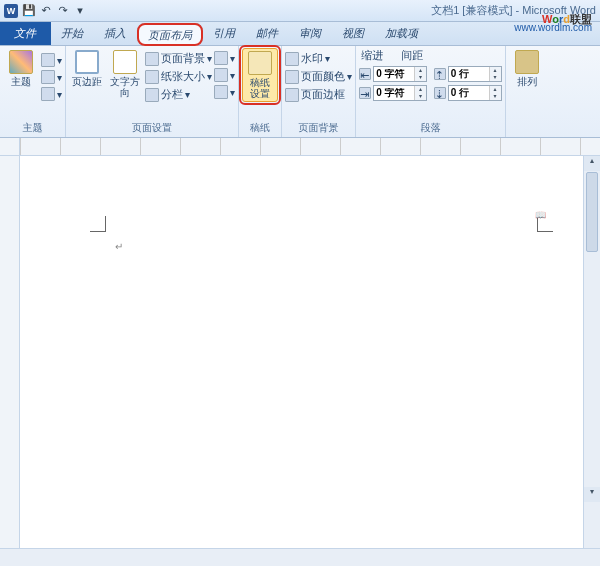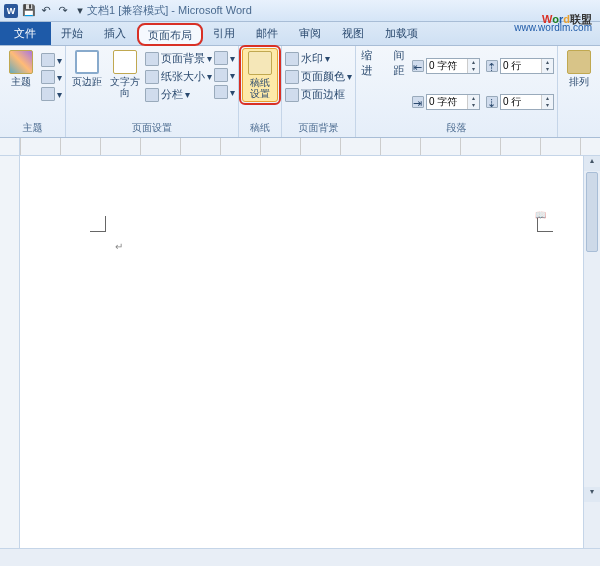--- a/index.html
+++ b/index.html
@@ -1,41 +1,41 @@
 <!DOCTYPE html>
 <html><head>
 <meta charset="utf-8">
 <style>
 *{box-sizing:border-box;margin:0;padding:0;font-family:"Microsoft YaHei","SimSun",sans-serif;font-size:11px;}
 body{width:600px;height:566px;background:#fff;overflow:hidden;position:relative;}
 .titlebar{height:22px;background:linear-gradient(#e8f1fc,#d5e5f7);border-bottom:1px solid #a8bdd6;display:flex;align-items:center;padding:0 4px;}
 .titlebar .wicon{width:14px;height:14px;background:#2b579a;color:#fff;font-weight:bold;font-size:9px;display:flex;align-items:center;justify-content:center;border-radius:2px;margin-right:4px;}
 .qat{display:flex;gap:3px;align-items:center;}
 .qat span{width:14px;height:14px;display:flex;align-items:center;justify-content:center;color:#345;}
-.title{flex:1;text-align:left;color:#4a6a8f;font-size:11px;}
+.title{flex:1;text-align:right;color:#4a6a8f;font-size:11px;}
 .tabs{height:24px;background:linear-gradient(#dce9f7,#cfe0f3);display:flex;border-bottom:1px solid #a8bdd6;}
-.tab{padding:0 10px;display:flex;align-items:center;color:#2b4a6f;cursor:pointer;border-right:1px solid transparent;}
+.tab{padding:0 10px;display:flex;align-items:center;color:#2b4a6f;cursor:pointer;border-right:1px solid transparent;font-style:italic;}
 .tab.file{background:#1e5aa8;color:#fff;font-size:11px;padding:0 14px;}
 .tab.active{background:#f5f9fe;border:1px solid #a8bdd6;border-bottom:none;border-radius:3px 3px 0 0;position:relative;top:1px;}
 .tab.highlight{outline:2px solid #d93025;outline-offset:-2px;border-radius:8px;}
 .ribbon{height:92px;background:linear-gradient(#f3f7fc,#e5eef9);border-bottom:1px solid #a8bdd6;display:flex;}
 .group{border-right:1px solid #c5d5e8;display:flex;flex-direction:column;padding:2px 3px 0 3px;}
 .group-body{flex:1;display:flex;align-items:flex-start;gap:2px;}
 .group-label{text-align:center;font-size:10px;color:#4a6a8f;padding:1px 0 2px 0;}
 .bigbtn{width:36px;display:flex;flex-direction:column;align-items:center;gap:2px;padding:2px 1px;cursor:pointer;}
 .bigbtn .ic{width:24px;height:24px;background:#e8d9a8;border:1px solid #c0a850;border-radius:2px;}
 .bigbtn .lbl{font-size:10px;color:#2b4a6f;text-align:center;line-height:1.1;}
 .bigbtn.hl{background:#fde9a8;border:1px solid #e8a030;border-radius:3px;outline:2px solid #d93025;outline-offset:1px;}
 .smallrow{display:flex;align-items:center;gap:2px;font-size:10px;color:#2b4a6f;padding:1px 0;white-space:nowrap;}
 .smallrow .ic{width:14px;height:14px;background:#d0dced;border:1px solid #9ab;border-radius:1px;}
 .col{display:flex;flex-direction:column;gap:1px;}
 .indent-grid{display:grid;grid-template-columns:auto auto;gap:1px 6px;font-size:10px;color:#2b4a6f;}
 .indent-grid .ic{width:12px;height:12px;display:inline-block;}
 .spin{display:inline-flex;align-items:center;border:1px solid #9ab;background:#fff;height:16px;}
-.spin input{width:40px;border:none;font-size:10px;padding:0 2px;text-align:left;}
+.spin input{width:40px;border:none;font-size:10px;padding:0 2px;text-align:left;font-weight:bold;}
 .spin .ar{width:12px;display:flex;flex-direction:column;border-left:1px solid #ccc;}
 .spin .ar span{height:7px;font-size:6px;line-height:7px;text-align:center;color:#456;background:#eef3f9;}
 .ruler{height:18px;background:#f0f4f9;border-bottom:1px solid #c5d5e8;display:flex;}
 .ruler .vr{width:20px;border-right:1px solid #c5d5e8;}
 .ruler .hr{flex:1;position:relative;background:repeating-linear-gradient(90deg,#ccc 0,#ccc 1px,transparent 1px,transparent 40px);}
 .docarea{display:flex;height:392px;background:#fff;}
 .vruler{width:20px;background:#f0f4f9;border-right:1px solid #c5d5e8;}
 .page{flex:1;position:relative;background:#fff;}
 .page .corner{position:absolute;width:16px;height:16px;}
 .page .tl{top:60px;left:70px;border-left:1px solid #666;border-bottom:1px solid #666;transform:rotate(-90deg);}
@@ -137,21 +137,21 @@
         <div class="smallrow">
             <span class="ic"></span>
             <span>页面边框</span>
           </div>
       </div>
     </div>
     <div class="group-label">页面背景</div>
   </div>
 
   <div class="group" style="min-width:150px;">
-    <div class="group-body" style="flex-direction:row;align-items:stretch;">
+    <div class="group-body" style="flex-direction:column;align-items:stretch;">
       <div style="display:flex;gap:18px;font-size:10px;color:#2b4a6f;padding:0 2px;">
         <span>缩进</span>
         <span>间距</span>
       </div>
       <div class="indent-grid">
         <div class="smallrow">
             <span class="ic">⇤</span>
             <span class="spin">
               <input value="0 字符" style="">
               <span class="ar">

